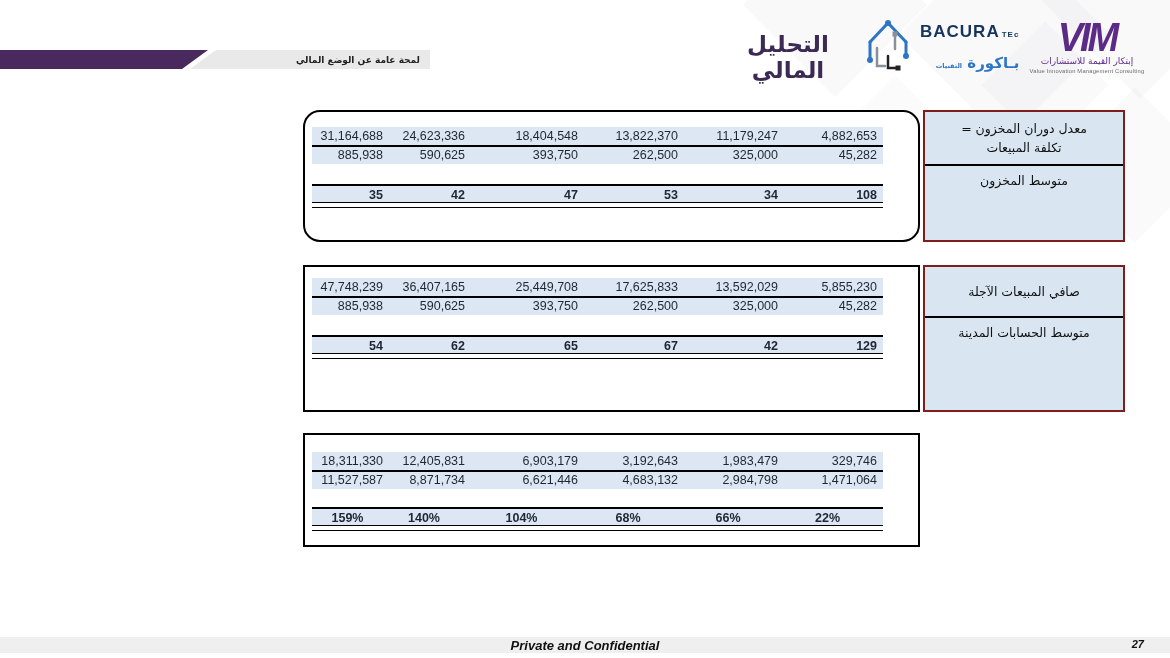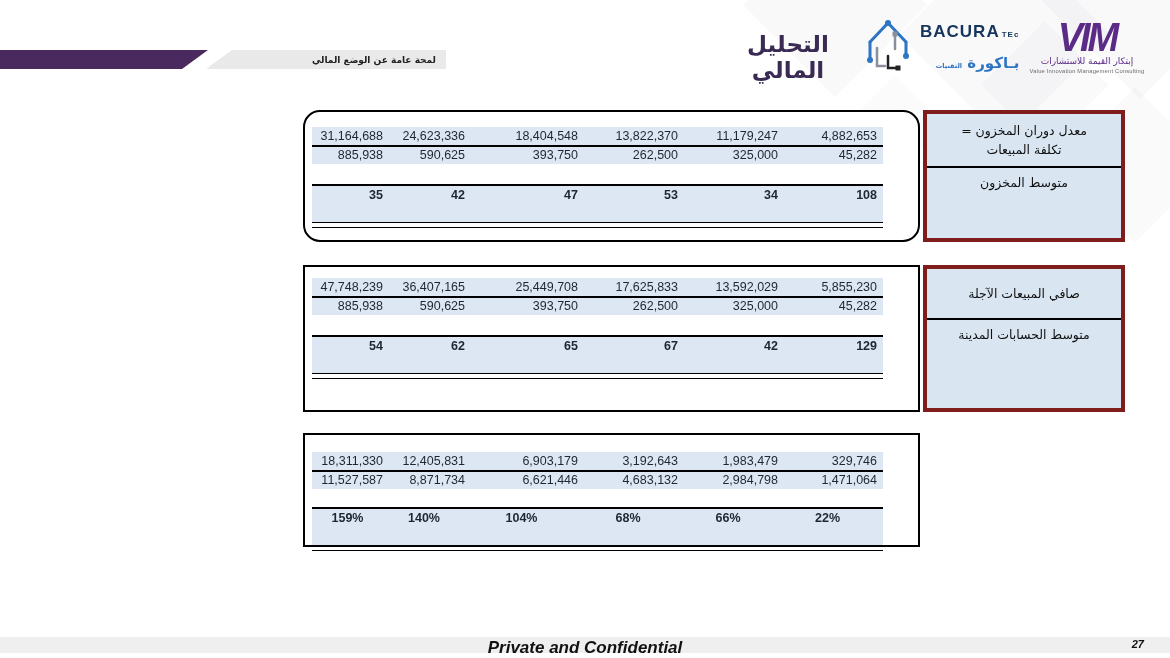--- a/index.html
+++ b/index.html
@@ -8,21 +8,21 @@
   .slide { position:relative; width:1170px; height:658px; background:#ffffff; }
 
   
   .dmd { position:absolute; transform:rotate(45deg); background:rgba(140,140,160,0.05); z-index:0; }
 
   .layer { position:absolute; inset:0; z-index:1; }
 
   
   .banner-gray { position:absolute; left:0; top:50px; width:430px; height:19px;
                  background:#e9e9e9; clip-path:polygon(216px 0, 100% 0, 100% 100%, 190px 100%);
-                 display:flex; align-items:center; justify-content:flex-end;margin-left:16px; }
+                 display:flex; align-items:center; justify-content:flex-end; }
   .banner-gray span { direction:rtl; font-size:9px; font-weight:bold; color:#222;
                       letter-spacing:4px; padding-left:10px; padding-right:10px; white-space:nowrap;
                       font-family:"DejaVu Sans", sans-serif; }
   .banner-purple { position:absolute; left:0; top:50px; width:210px; height:19px;
                    background:#4a2a5e; clip-path:polygon(0 0, 208px 0, 182px 100%, 0 100%); }
 
   .slide-title { position:absolute; left:728px; top:31px; width:120px; text-align:center;
                  direction:rtl; font-size:23px; font-weight:bold; color:#3a2a54;
                  font-family:"DejaVu Sans", sans-serif; }
 
@@ -40,44 +40,44 @@
   .vim-ar { direction:rtl; font-size:9px; color:#5b2b87; margin-top:2px;
             font-family:"DejaVu Sans", sans-serif; letter-spacing:1px; }
   .vim-en { font-size:5.8px; color:#6b6b6b; margin-top:2px; letter-spacing:0.2px; }
 
   
   .data-box { position:absolute; left:303px; width:617px; border:2px solid #000; background:#fff; }
   .strip { width:571px; margin-left:7px; }
   .num-row, .den-row, .res-row { display:flex; background:#dce7f3; }
   .num-row { height:18px; }
   .den-row { height:17px; }
-  .res-row { height:36px; font-weight:bold; }
+  .res-row { height:16px; font-weight:bold; }
   .cell { text-align:right; font-size:12.5px; line-height:17px; color:#1f2633;
           white-space:nowrap; }
   .num-row .cell { line-height:18px; }
   .res-row .cell { line-height:18px; font-size:12.5px; }
   .c1{width:71px;} .c2{width:82px;} .c3{width:113px;} .c4{width:100px;} .c5{width:100px;} .c6{width:99px;}
   .center .cell { text-align:center; }
   .divline { height:2px; background:#000; }
   .resline { height:2px; background:#000; }
   .dblline { height:6px; border-top:1.8px solid #000; border-bottom:1.8px solid #000; }
   .gap20 { height:20px; }
 
-  .label-box { position:absolute; left:923px; width:202px; border:4px solid #7f1d1d;
+  .label-box { position:absolute; left:923px; width:202px; border:2px solid #7f1d1d;
                background:#d9e6f2; display:flex; flex-direction:column; }
   .label-top { border-bottom:2px solid #000; display:flex; flex-direction:column;
                justify-content:center; align-items:center; }
   .label-bottom { flex:1; text-align:center; padding-top:5px; }
   .label-line { direction:rtl; font-size:12.5px; color:#111; line-height:19px;
                 font-family:"DejaVu Sans", sans-serif; white-space:nowrap; }
 
   
   .footer-bar { position:absolute; left:0; top:637px; width:1170px; height:16px; background:#efefef; }
   .footer-conf { position:absolute; left:0; right:0; top:1px; text-align:center;
-                 font-size:17px; font-weight:bold; font-style:italic; color:#111; }
+                 font-size:13px; font-weight:bold; font-style:italic; color:#111; }
   .footer-page { position:absolute; right:26px; top:1px; font-size:11px;
                  font-weight:bold; font-style:italic; color:#111; }
 </style>
 </head>
 <body>
 
 <div class="slide">
 
   <div class="dmd" style="left:770px; top:-60px; width:130px; height:130px;"></div>
   <div class="dmd" style="left:930px; top:-40px; width:150px; height:150px;"></div>

